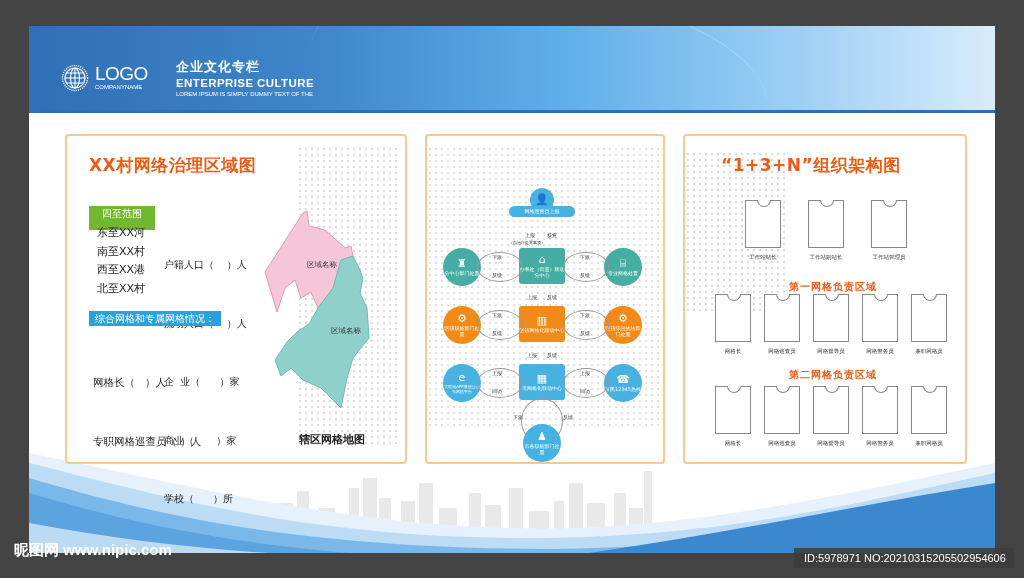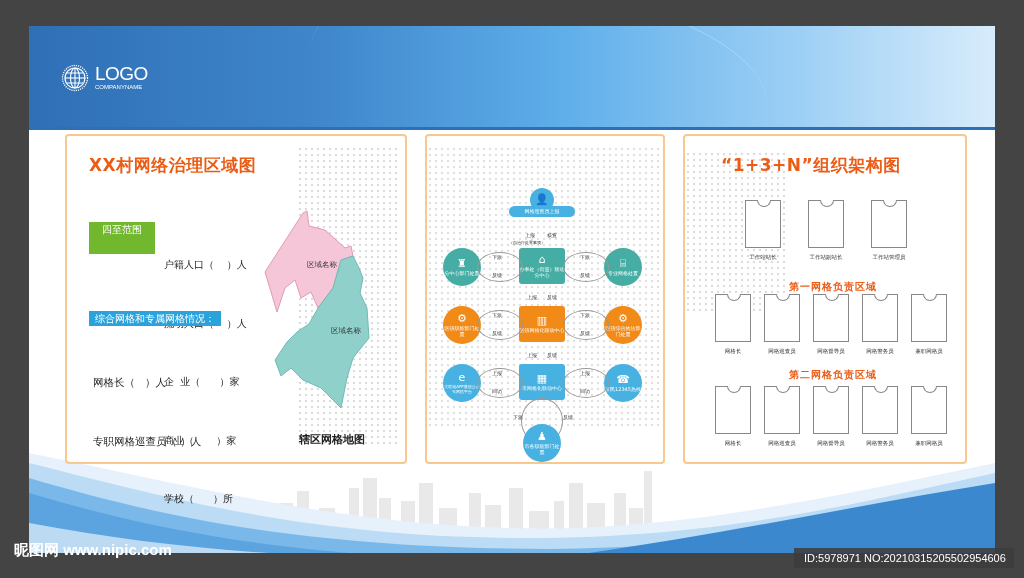--- a/index.html
+++ b/index.html
@@ -1,18 +1,18 @@
 <!DOCTYPE html>
 <html><head>
 <meta charset="utf-8">
 <style>
   * { box-sizing: border-box; margin: 0; padding: 0; }
   html, body { width: 1024px; height: 578px; overflow: hidden; background: #444444; font-family: "DejaVu Sans", sans-serif; }
   .board { position: absolute; left: 29px; top: 26px; width: 966px; height: 527px; background: #ffffff; overflow: hidden; }
-  .header { position: absolute; left: 0; top: 0; width: 966px; height: 104px;
+  .header { position: absolute; left: 0; top: 0; width: 966px; height: 87px;
     background: linear-gradient(90deg, #2f6fb5 0%, #3f86cb 30%, #5eaeea 55%, #9ed0f5 80%, #d8ecfb 100%); overflow: hidden; }
   .header::after { content: ""; position: absolute; left: 0; right: 0; bottom: 0; height: 3px; background: #2f6fb5; }
   .header .sheen { position: absolute; left: 280px; top: -40px; width: 460px; height: 180px; border-radius: 50%;
     border-top: 1px solid rgba(255,255,255,.35); transform: rotate(8deg); }
   .logo { position: absolute; left: 32px; top: 38px; display: flex; align-items: center; }
   .logo .globe { width: 28px; height: 28px; }
   .logo .txt { margin-left: 6px; color: #fff; }
   .logo .big { font-family: "Liberation Sans", sans-serif; font-size: 19px; line-height: 18px; letter-spacing: -0.5px; font-weight: 400; }
   .logo .small { font-family: "Liberation Sans", sans-serif; font-size: 6px; line-height: 8px; }
   .culture { position: absolute; left: 147px; top: 32px; color: #fff; }
@@ -22,21 +22,21 @@
   .slogan { position: absolute; left: 322px; top: 28px; color: #fff; font-size: 31px; font-weight: bold; letter-spacing: 3px; white-space: nowrap; text-shadow: 0 1px 2px rgba(20,60,120,.25); }
 
   .panel { position: absolute; top: 108px; height: 330px; border: 2px solid #f8c88e; border-radius: 4px; background: transparent; }
   .p1 { left: 36px; width: 342px; }
   .p2 { left: 396px; width: 240px; }
   .p3 { left: 654px; width: 284px; }
   .dots { position: absolute; background-image: radial-gradient(circle, #dcdcdc 1.3px, transparent 1.6px); background-size: 6px 6px; }
   .ptitle { position: absolute; color: #ec5c14; font-size: 17px; font-weight: bold; white-space: nowrap; letter-spacing: .5px; }
 
   
-  .tag-green { position: absolute; left: 22px; top: 70px; width: 66px; height: 32px; background: #72b82e; color: #fff; font-size: 10px; text-align: center; line-height: 15px; margin-top: 16px; }
+  .tag-green { position: absolute; left: 22px; top: 70px; width: 66px; height: 24px; background: #72b82e; color: #fff; font-size: 10px; text-align: center; line-height: 15px; }
   .range { position: absolute; left: 30px; top: 88px; font-size: 11px; color: #222; line-height: 18.5px; }
   .stats { position: absolute; left: 97px; top: 80px; font-size: 10px; color: #222; line-height: 19.5px; white-space: pre; }
   .tag-blue { position: absolute; left: 22px; top: 175px; height: 15px; padding: 0 6px; background: #2aa3dc; color: #fff; font-size: 10px; line-height: 15px; white-space: nowrap; }
   .grid-info { position: absolute; left: 26px; top: 198px; font-size: 10.5px; color: #222; line-height: 19.5px; white-space: pre; }
   .map-label { position: absolute; left: 232px; top: 296px; font-size: 11px; font-weight: bold; color: #222; }
   .zone-name { position: absolute; font-size: 7.5px; color: #333; }
 
   
   .node { position: absolute; display: flex; flex-direction: column; align-items: center; justify-content: center; color: #fff; text-align: center; }
   .node .ic { font-size: 11px; line-height: 12px; }
@@ -72,20 +72,25 @@
         <ellipse cx="14" cy="14" rx="4.5" ry="10" fill="none" stroke="#fff" stroke-width="1.1"></ellipse>
         <line x1="14" y1="4" x2="14" y2="24" stroke="#fff" stroke-width="1.1"></line>
         <line x1="4" y1="14" x2="24" y2="14" stroke="#fff" stroke-width="1.1"></line>
         <line x1="6" y1="9" x2="22" y2="9" stroke="#fff" stroke-width="1"></line>
         <line x1="6" y1="19" x2="22" y2="19" stroke="#fff" stroke-width="1"></line>
       </svg>
       <div class="txt">
         <div class="big">LOGO</div>
         <div class="small">COMPANYNAME</div>
       </div>
+    </div>
+    <div class="culture">
+      <div class="cn">企业文化专栏</div>
+      <div class="en">ENTERPRISE CULTURE</div>
+      <div class="sub">LOREM IPSUM IS SIMPLY DUMMY TEXT OF THE</div>
     </div>
   </div>
 
   <svg class="footer-wave" viewBox="0 0 966 100" preserveAspectRatio="none">
     <g fill="#e9e9e9">
       <rect x="250" y="50" width="14" height="40"></rect>
         <rect x="268" y="38" width="12" height="52"></rect>
       <rect x="290" y="55" width="16" height="35"></rect>
         <rect x="320" y="35" width="10" height="55"></rect>
       <rect x="334" y="25" width="14" height="65"></rect>
@@ -109,20 +114,26 @@
     <path d="M0,25 C120,60 260,95 520,96 C720,95 860,60 966,40 L966,100 L0,100 Z" fill="#7ab8ea"></path>
     <path d="M560,100 C700,80 840,50 966,30 L966,100 Z" fill="#3c88cf"></path>
     <path d="M0,40 C100,70 200,90 320,100 L0,100 Z" fill="#5ba4e0"></path>
     <path d="M0,70 C80,85 160,95 240,100 L0,100 Z" fill="#ffffff" opacity=".6"></path>
   </svg>
 
   <div class="panel p1">
     <div class="dots" style="left:230px;top:10px;width:100px;height:300px;"></div>
     <div class="ptitle" style="left:22px;top:18px;">XX村网络治理区域图</div>
     <div class="tag-green">四至范围</div>
+    <div class="range">
+      <div>东至XX河</div>
+      <div>南至XX村</div>
+      <div>西至XX港</div>
+      <div>北至XX村</div>
+    </div>
     <div class="stats">
       <div>户籍人口（    ）人</div>
       <div>流动人口（    ）人</div>
       <div>企  业（      ）家</div>
       <div>商业（       ）家</div>
       <div>学校（      ）所</div>
     </div>
     <div class="tag-blue">综合网格和专属网格情况：</div>
     <div class="grid-info">
       <div>网格长（   ）人</div>

